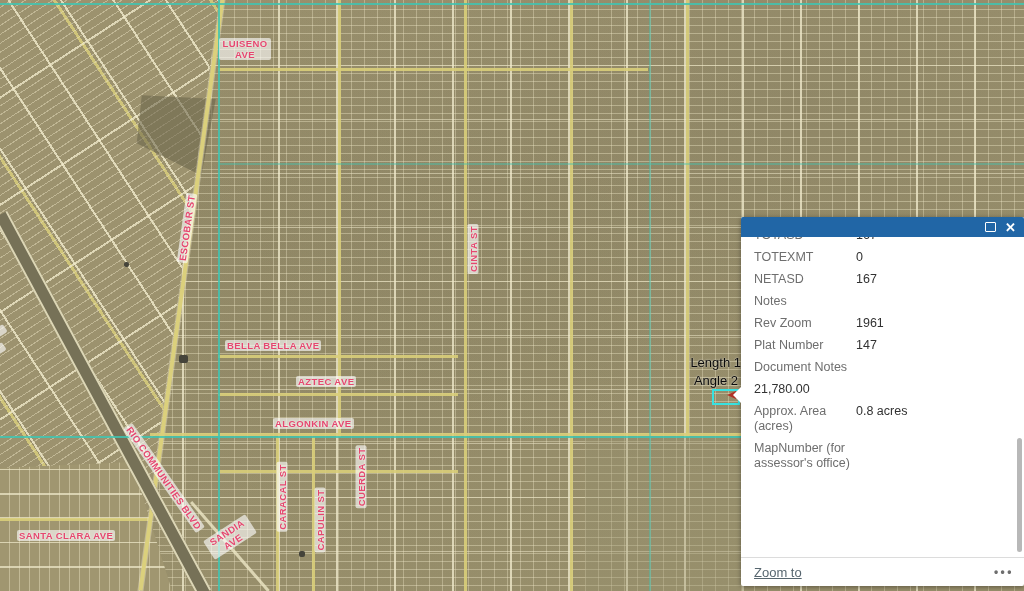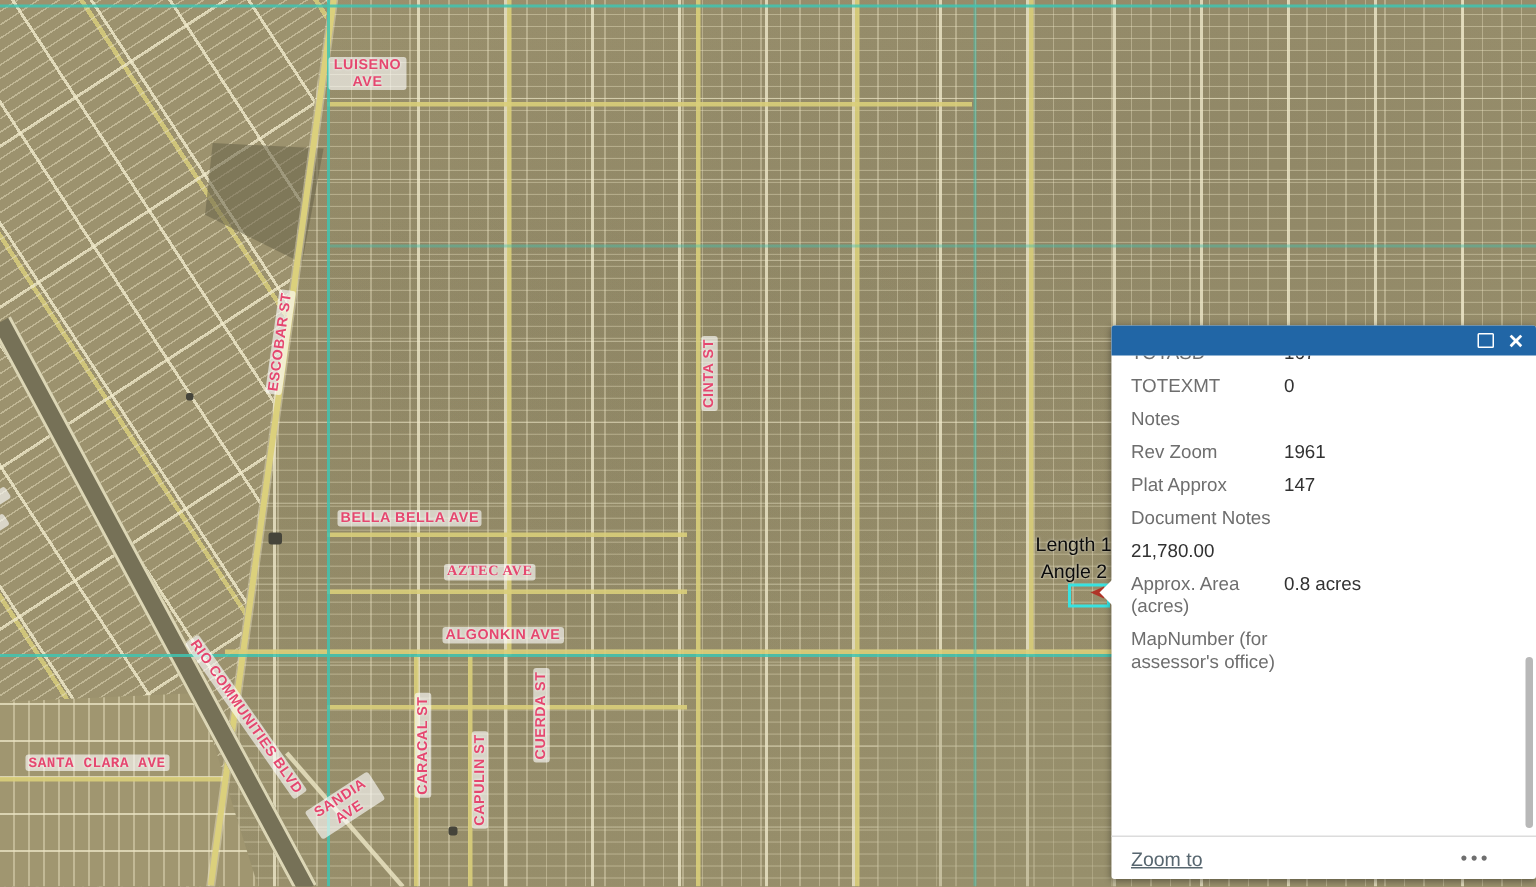--- a/index.html
+++ b/index.html
@@ -77,21 +77,21 @@
   .icon-restore{width:9px;height:8px;border:1.5px solid #fff;border-radius:1px;display:inline-block;}
   .icon-close{color:#fff;font-size:13px;font-weight:bold;line-height:13px;}
   .pp-content{position:relative;z-index:1;flex:none;height:320px;overflow:hidden;padding:0 28px 0 13px;
     font-size:12.5px;line-height:15px;}
   .row{display:flex;margin-bottom:7px;}
   .row-label{width:102px;flex:none;color:#6e6e6e;}
   .row-value{flex:1;color:#323232;}
   .row.clipped{margin-top:-9px;}
   .pp-scrollthumb{position:absolute;right:2px;top:221px;width:5px;height:114px;background:#b8b8b8;border-radius:3px;z-index:3;}
   .pp-footer{flex:1;border-top:1px solid #dcdcdc;display:flex;align-items:center;justify-content:space-between;
-    padding:0 30px 0 13px;}
+    padding:0 10px 0 13px;}
   .zoom-to{color:#57666f;font-size:13px;text-decoration:underline;cursor:pointer;}
   .more-dots{color:#6e6e6e;font-size:12px;letter-spacing:2.5px;font-weight:bold;cursor:pointer;}
 </style>
 </head>
 <body>
 
 <div id="map">
   <div class="map-base"></div>
   <div class="lots-ortho"></div>
   <div class="tone-br"></div>
@@ -128,23 +128,23 @@
 
   <div class="dark-spot" style="left:179px;top:355px;width:9px;height:8px;"></div>
   <div class="dark-spot" style="left:299px;top:551px;width:6px;height:6px;"></div>
   <div class="dark-spot" style="left:124px;top:262px;width:5px;height:5px;"></div>
 
   <div class="slabel" style="left:219px;top:38px;width:48px;white-space:normal;">
     <span>LUISENO</span><br><span>AVE</span>
   </div>
   <div class="slabel rot90" style="left:187px;top:228px;transform:translate(-50%,-50%) rotate(-82deg);">ESCOBAR ST</div>
   <div class="slabel" style="left:225px;top:340px;text-align:right;">BELLA BELLA AVE</div>
-  <div class="slabel" style="left:296px;top:376px;font-family:Liberation Serif, serif;">AZTEC AVE</div>
-  <div class="slabel" style="left:295px;top:418px;">ALGONKIN AVE</div>
-  <div class="slabel" style="left:17px;top:503px;font-family:Liberation Mono, monospace;">SANTA CLARA AVE</div>
+  <div class="slabel" style="left:296px;top:376px;">AZTEC AVE</div>
+  <div class="slabel" style="left:273px;top:418px;">ALGONKIN AVE</div>
+  <div class="slabel" style="left:17px;top:530px;">SANTA CLARA AVE</div>
   <div class="slabel rot90" style="left:473px;top:249px;">CINTA ST</div>
   <div class="slabel rot90" style="left:361px;top:477px;">CUERDA ST</div>
   <div class="slabel rot90" style="left:282px;top:497px;">CARACAL ST</div>
   <div class="slabel rot90" style="left:320px;top:520px;">CAPULIN ST</div>
   <div class="slabel ctr" style="left:230px;top:537px;white-space:normal;width:46px;transform:translate(-50%,-50%) rotate(-33deg);">
     <span>SANDIA</span><br><span>AVE</span>
   </div>
   <div class="slabel ctr" style="left:164px;top:478px;transform:translate(-50%,-50%) rotate(55deg);">RIO COMMUNITIES BLVD</div>
   <div class="slabel stub" style="left:-4px;top:326px;transform:rotate(-33deg);"></div>
   <div class="slabel stub" style="left:-5px;top:344px;transform:rotate(-33deg);"></div>
@@ -168,29 +168,33 @@
       <div class="row-label">TOTASD</div>
       <div class="row-value">167</div>
     </div>
     <div>
 
     <div class="row">
           <div class="row-label">TOTEXMT</div>
           <div class="row-value">0</div>
         </div>
         <div class="row">
+          <div class="row-label">NETASD</div>
+          <div class="row-value">167</div>
+        </div>
+        <div class="row">
           <div class="row-label">Notes</div>
           <div class="row-value"></div>
         </div>
         <div class="row">
           <div class="row-label">Rev Zoom</div>
           <div class="row-value">1961</div>
         </div>
         <div class="row">
-          <div class="row-label">Plat Approx</div>
+          <div class="row-label">Plat Number</div>
           <div class="row-value">147</div>
         </div>
         <div class="row">
           <div class="row-label">Document Notes</div>
           <div class="row-value"></div>
         </div>
         <div class="row">
           <div class="row-value">21,780.00</div>
         </div>
         <div class="row">

